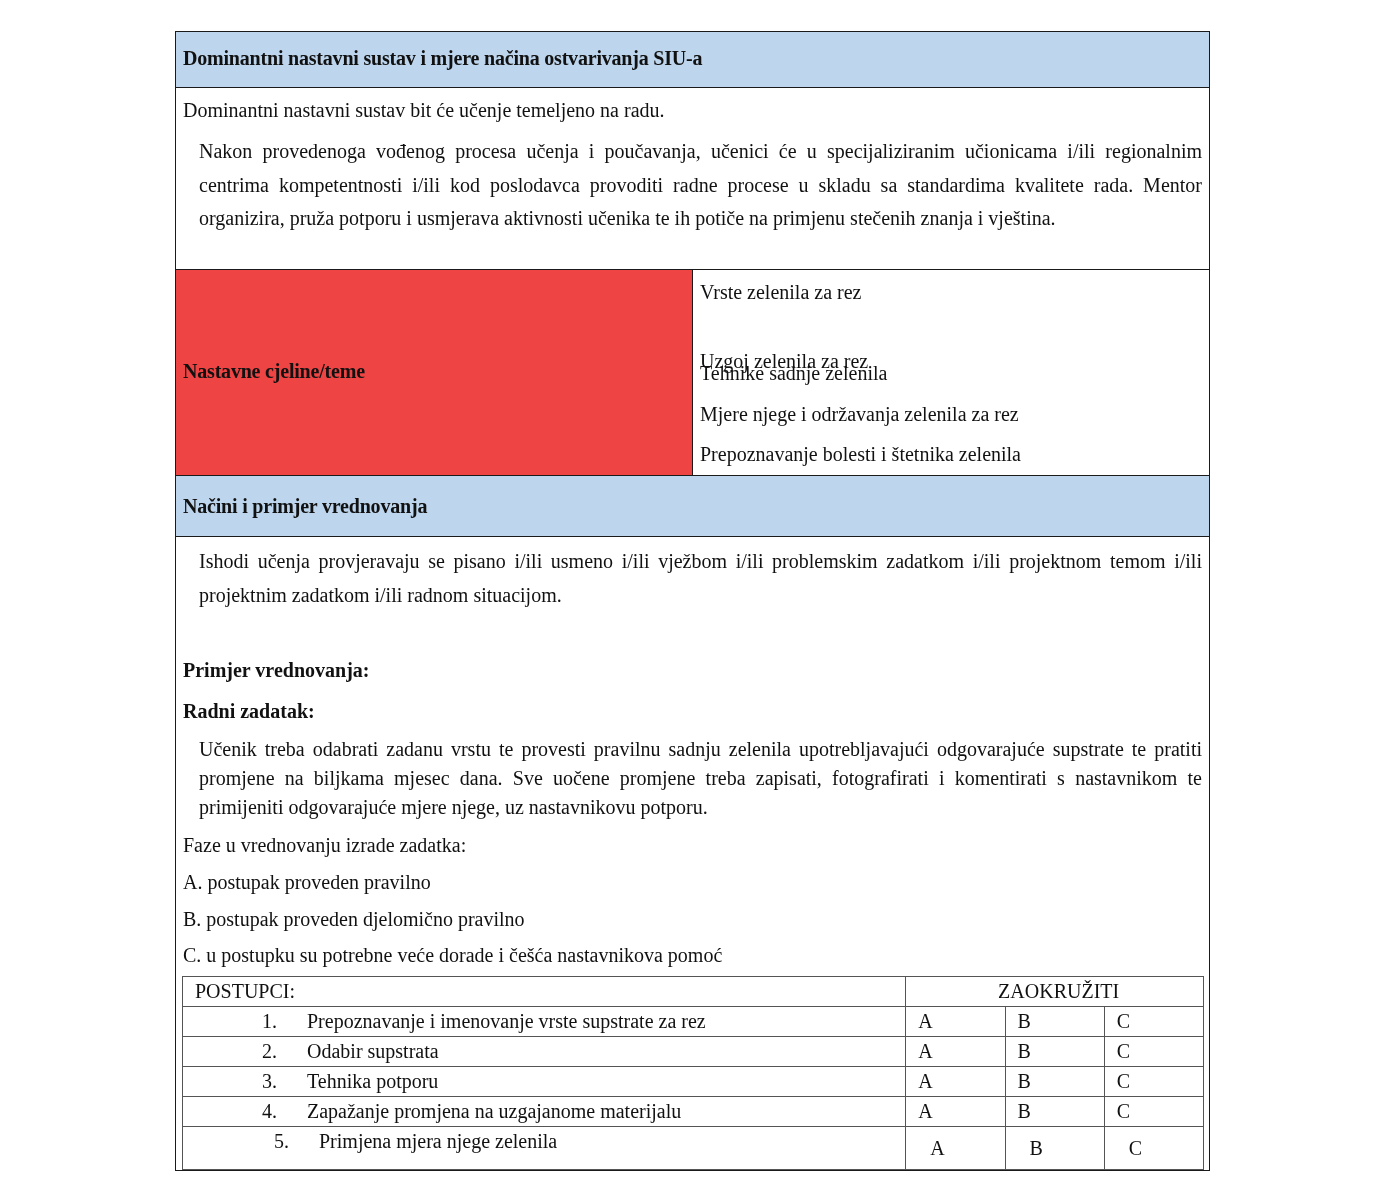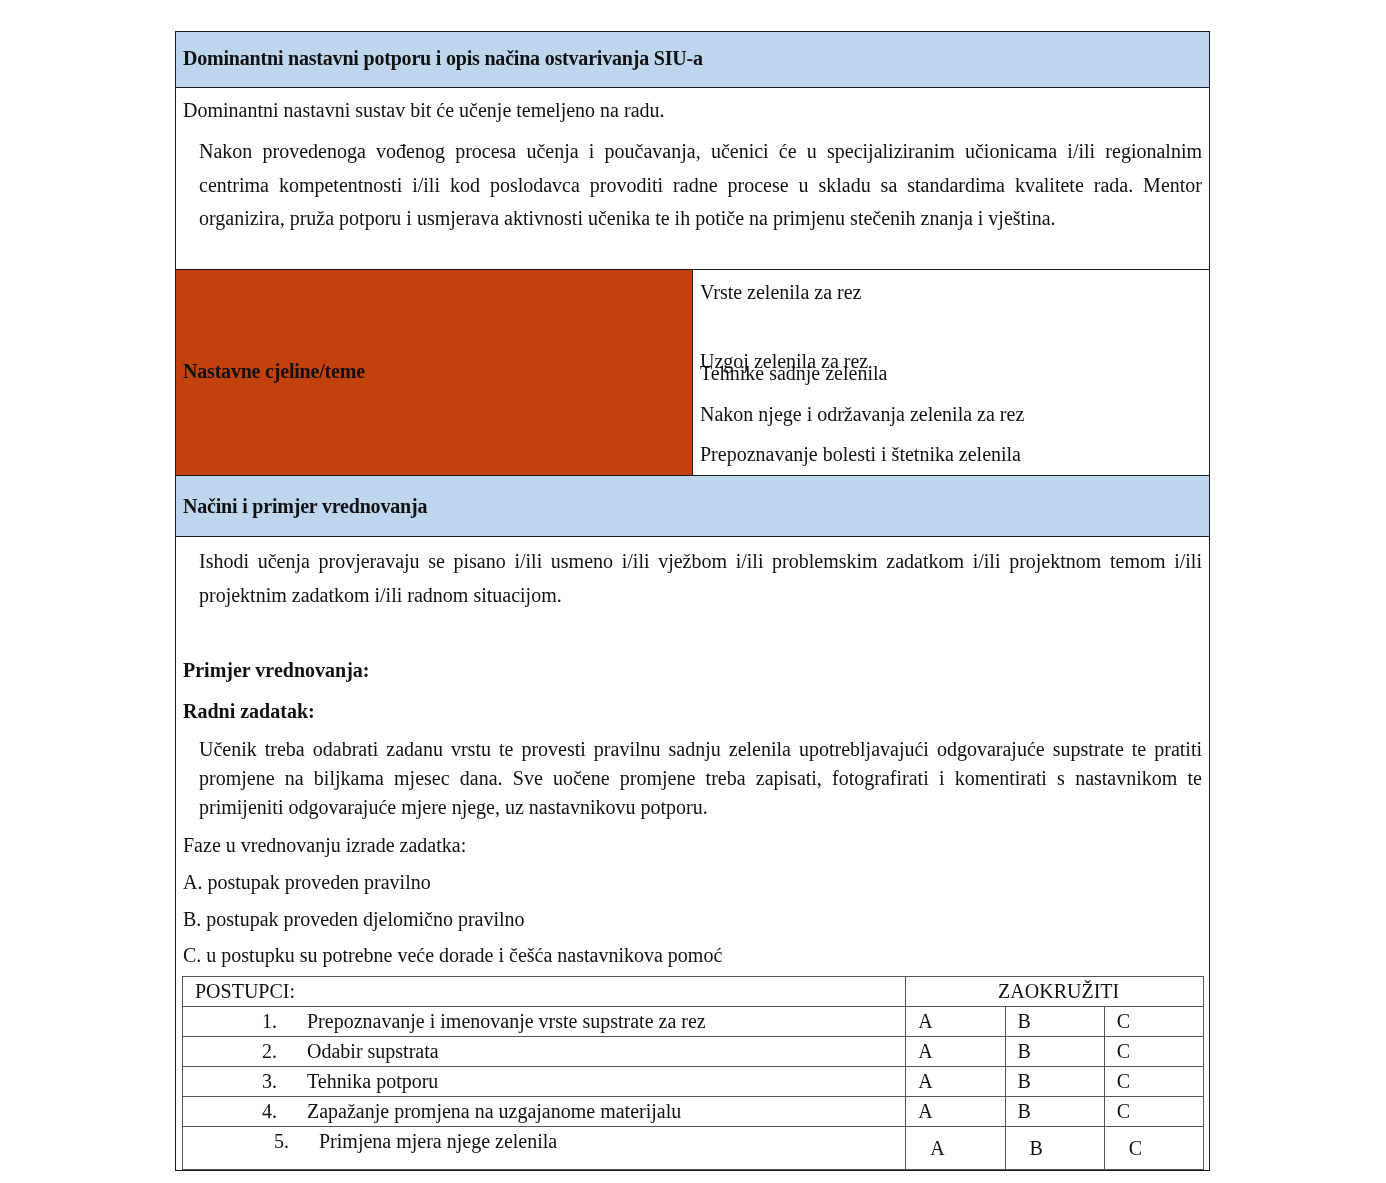--- a/index.html
+++ b/index.html
@@ -9,56 +9,56 @@
          border: 1.5px solid #1a1a1a; box-sizing: border-box; }
   .row { position: absolute; left: 0; right: 0; box-sizing: border-box; }
   .hdr { background: #BDD6EE; }
   .b-top { border-top: 1.5px solid #1a1a1a; }
   .hdr-text { position: absolute; left: 7px; font-weight: bold; font-size: 20px;
               font-family: "Liberation Serif", "DejaVu Serif", serif; letter-spacing: -0.2px; }
   .p { position: absolute; left: 7px; right: 7px; font-size: 20px; line-height: 33.5px;
        font-family: Liberation Serif, serif; margin: 0; }
   .just { text-align: justify; text-align-last: left; margin-left: 16px; }
   .bold { font-weight: bold; }
-  .col-left { position: absolute; left: 0; top: 0; bottom: 0; width: 517px; background: #c2410c;
+  .col-left { position: absolute; left: 0; top: 0; bottom: 0; width: 517px; background: #ef4444;
               border-right: 1.5px solid #1a1a1a; box-sizing: border-box; }
   .topic { position: absolute; left: 524px; font-size: 20px;
            font-family: "Liberation Serif", "DejaVu Serif", serif; }
   table.inner { position: absolute; left: 6px; top: 944px; width: 1022px; border-collapse: collapse;
                 font-family: "Liberation Serif", "DejaVu Serif", serif; font-size: 20px; }
   table.inner td { border: 1.2px solid #555; padding: 0 0 0 12px; height: 29px; vertical-align: top; line-height: 28px; }
   table.inner .proc { width: 738px; }
   table.inner .abc { width: 78px; }
   table.inner .zao { text-align: center; padding-left: 8px; }
   .idx { display: inline-block; width: 42px; text-align: right; margin-left: 40px; margin-right: 30px; }
   tr.last td { height: 42px; padding-left: 24px; }
   tr.last td.abc { vertical-align: middle; }
 </style>
 </head>
 <body>
 
 <div class="doc">
 
   <div class="row hdr" style="top:0; height:55px;">
-    <span class="hdr-text" style="top:15px;">Dominantni nastavni potporu i opis načina ostvarivanja SIU-a</span>
+    <span class="hdr-text" style="top:15px;">Dominantni nastavni sustav i mjere načina ostvarivanja SIU-a</span>
   </div>
 
   <div class="row b-top" style="top:55px; height:182px;">
     <p class="p" style="top:6px;">Dominantni nastavni sustav bit će učenje temeljeno na radu.</p>
     <p class="p just" style="top:47px;">Nakon provedenoga vođenog procesa učenja i poučavanja, učenici će u specijaliziranim učionicama i/ili regionalnim centrima kompetentnosti i/ili kod poslodavca provoditi radne procese u skladu sa standardima kvalitete rada. Mentor organizira, pruža potporu i usmjerava aktivnosti učenika te ih potiče na primjenu stečenih znanja i vještina.</p>
   </div>
 
   <div class="row b-top" style="top:237px; height:206px;">
     <div class="col-left">
       <span class="hdr-text" style="top:90px;">Nastavne cjeline/teme</span>
     </div>
     <span class="topic" style="top:11px;">Vrste zelenila za rez</span>
     <span class="topic" style="top:52px;margin-top:28px;">Uzgoj zelenila za rez</span>
     <span class="topic" style="top:92px;">Tehnike sadnje zelenila</span>
-    <span class="topic" style="top:133px;">Nakon njege i održavanja zelenila za rez</span>
+    <span class="topic" style="top:133px;">Mjere njege i održavanja zelenila za rez</span>
     <span class="topic" style="top:173px;">Prepoznavanje bolesti i štetnika zelenila</span>
   </div>
 
   <div class="row hdr b-top" style="top:443px; height:61px;">
     <span class="hdr-text" style="top:19px;">Načini i primjer vrednovanja</span>
   </div>
 
   <div class="row b-top" style="top:504px; height:634px;">
     <p class="p just" style="top:8px;">Ishodi učenja provjeravaju se pisano i/ili usmeno i/ili vježbom i/ili problemskim zadatkom i/ili projektnom temom i/ili projektnim zadatkom i/ili radnom situacijom.</p>
     <p class="p bold" style="top:117px;">Primjer vrednovanja:</p>

